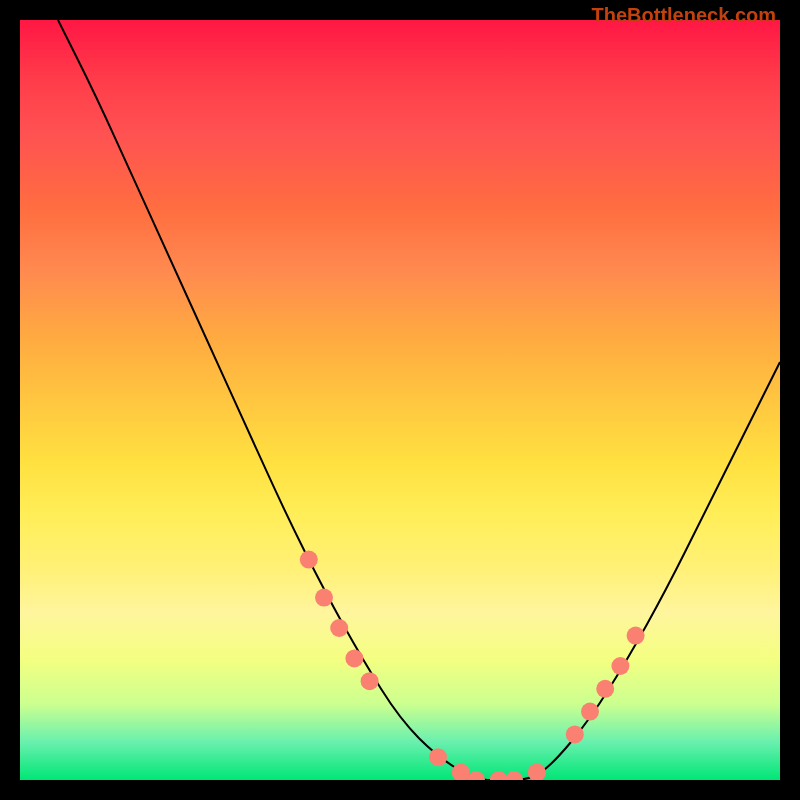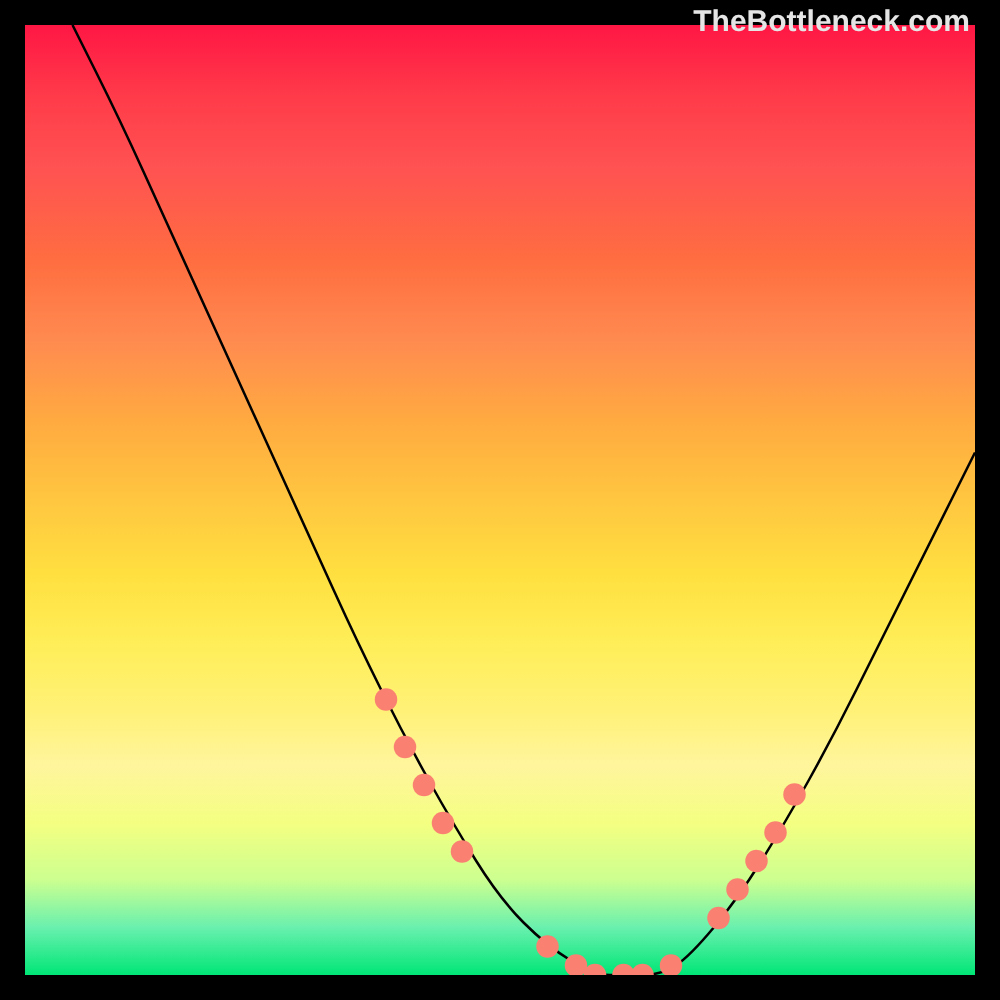--- a/index.html
+++ b/index.html
@@ -32,23 +32,23 @@
       #f4ff81 84%,
       #ccff90 90%,
       #69f0ae 95%,
       #00e676 100%
     );
   }
   .watermark {
     position: absolute;
     top: 4px;
     right: 24px;
-    font-size: 24px;
+    font-size: 20px;
     font-weight: bold;
-    color: #e5e5e5;
+    color: #c2410c;
     z-index: 10;
   }
   svg.curve {
     position: absolute;
     left: 0;
     top: 0;
     width: 100%;
     height: 100%;
     pointer-events: none;
   }

